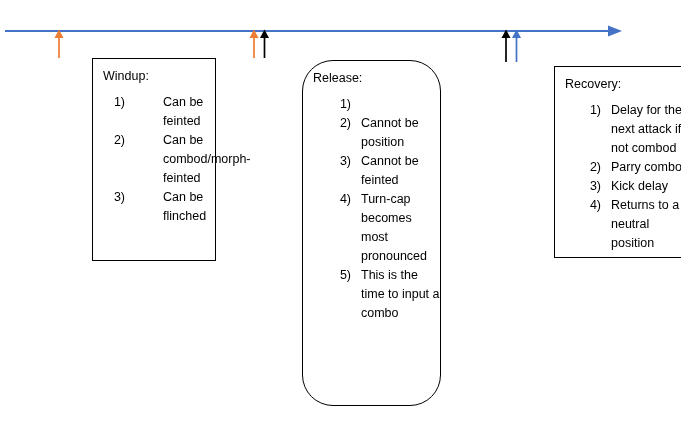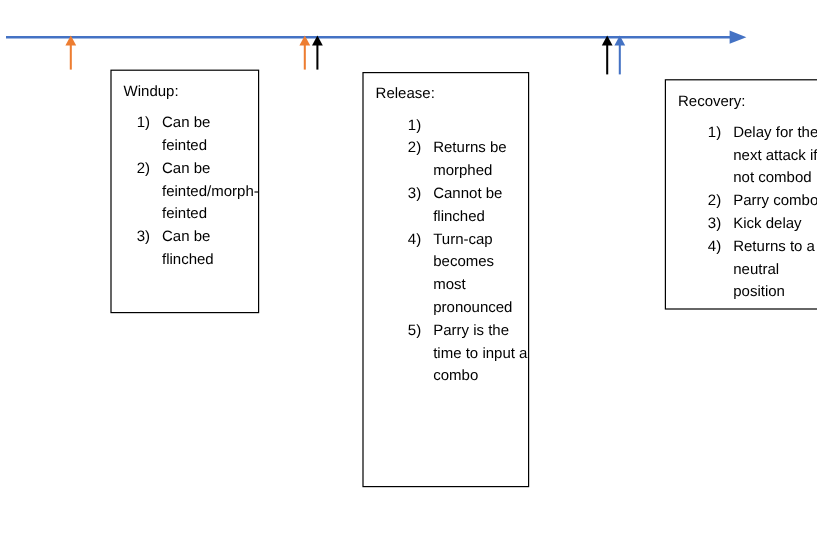--- a/index.html
+++ b/index.html
@@ -72,28 +72,29 @@
   #box-windup {
     left: 92px;
     top: 58px;
     width: 124px;
     height: 203px;
   }
   #box-windup .phase-title { margin: 9px 0 0 10px; }
   #box-windup .phase-list { margin: 9px 0 0 0; }
   #box-windup .phase-list li { padding-left: 10px; }
   #box-windup .li-num { width: 22px; margin-right: 10px; }
-  #box-windup .li-text { width: 72px; }
+  #box-windup .li-text { width: 72px; margin-left: 28px; }
 
   
   #box-release {
     left: 302px;
     top: 60px;
     width: 139px;
     height: 346px;
+    border-radius: 31px;
   }
   #box-release .phase-title { margin: 9px 0 0 10px; }
   #box-release .phase-list { margin: 9px 0 0 0; }
   #box-release .phase-list li { padding-left: 26px; }
   #box-release .li-num { width: 22px; margin-right: 10px; }
   #box-release .li-text { width: 76px; }
 
   
   #box-recovery {
     left: 554px;
@@ -155,50 +156,50 @@
 
   <div class="phase-box" id="box-windup">
     <div class="phase-title">Windup:</div>
     <ol class="phase-list">
       <li>
         <span class="li-num">1)</span>
         <span class="li-text">Can be feinted</span>
       </li>
       <li>
         <span class="li-num">2)</span>
-        <span class="li-text">Can be feinted/morph-feinted</span>
+        <span class="li-text">Can be combod/morph-feinted</span>
       </li>
       <li>
         <span class="li-num">3)</span>
         <span class="li-text">Can be flinched</span>
       </li>
     </ol>
   </div>
 
   <div class="phase-box" id="box-release">
     <div class="phase-title">Release:</div>
     <ol class="phase-list">
       <li>
         <span class="li-num">1)</span>
       </li>
       <li>
         <span class="li-num">2)</span>
-        <span class="li-text">Returns be morphed</span>
+        <span class="li-text">Cannot be position</span>
       </li>
       <li>
         <span class="li-num">3)</span>
-        <span class="li-text">Cannot be flinched</span>
+        <span class="li-text">Cannot be feinted</span>
       </li>
       <li>
         <span class="li-num">4)</span>
         <span class="li-text">Turn-cap becomes most pronounced</span>
       </li>
       <li>
         <span class="li-num">5)</span>
-        <span class="li-text">Parry is the time to input a combo</span>
+        <span class="li-text">This is the time to input a combo</span>
       </li>
     </ol>
   </div>
 
   <div class="phase-box" id="box-recovery">
     <div class="phase-title">Recovery:</div>
     <ol class="phase-list">
       <li>
         <span class="li-num">1)</span>
         <span class="li-text"><span>Delay for the next attack if not </span><span class="spell-error">combod</span></span>

